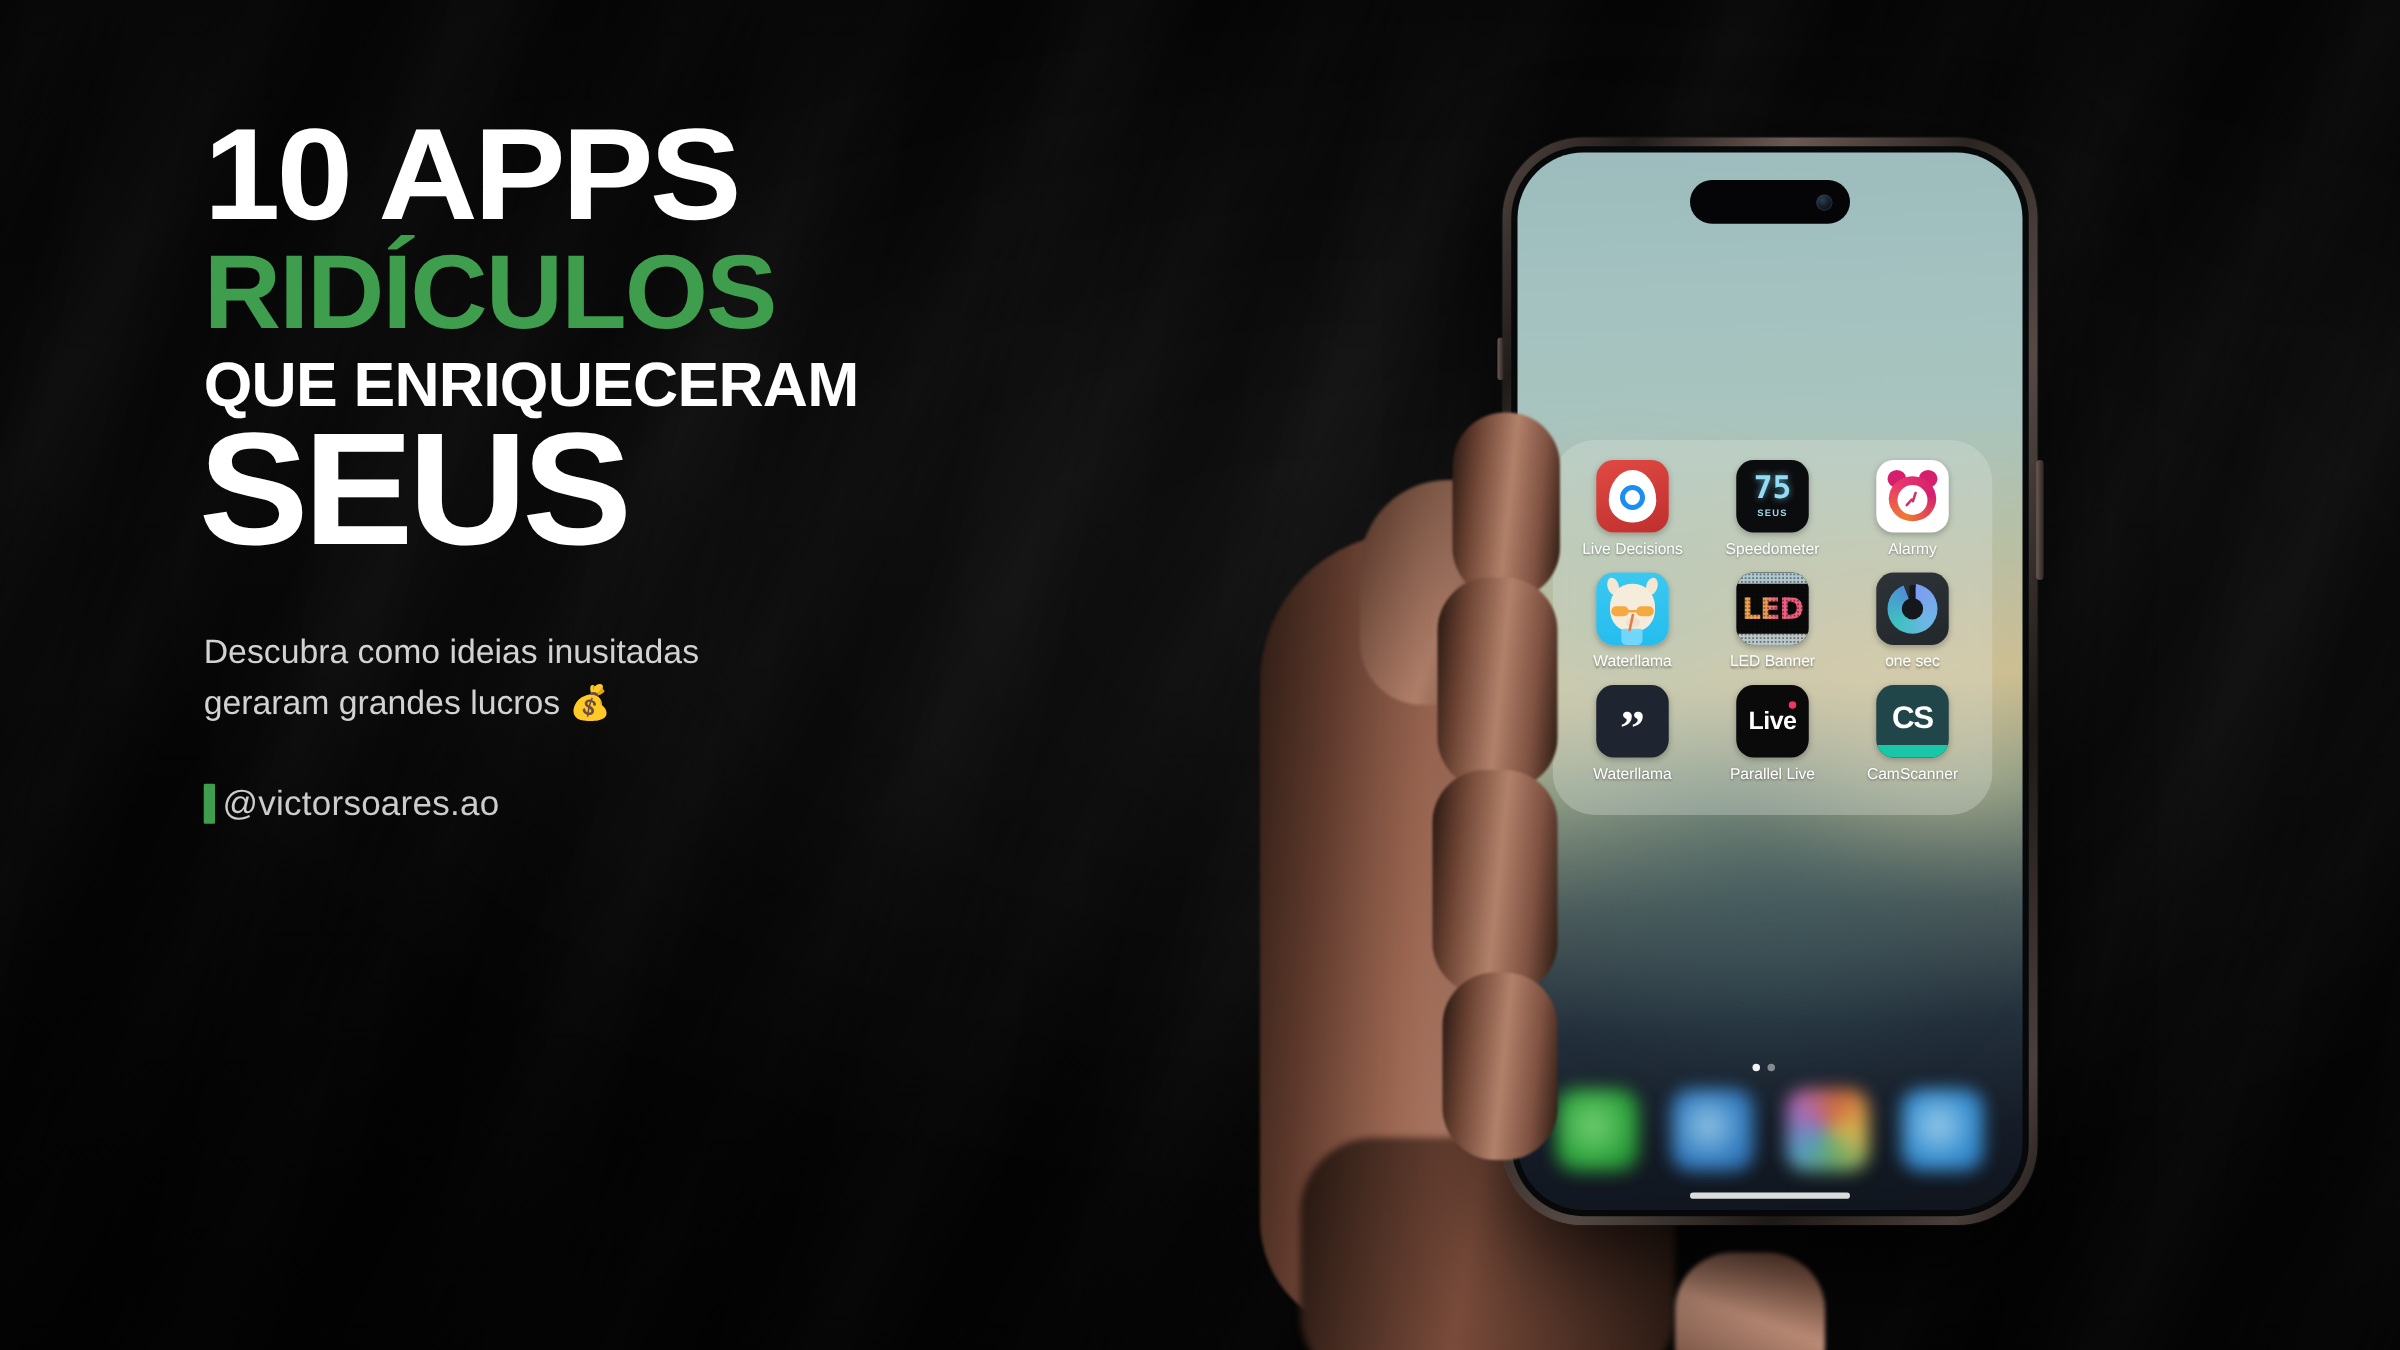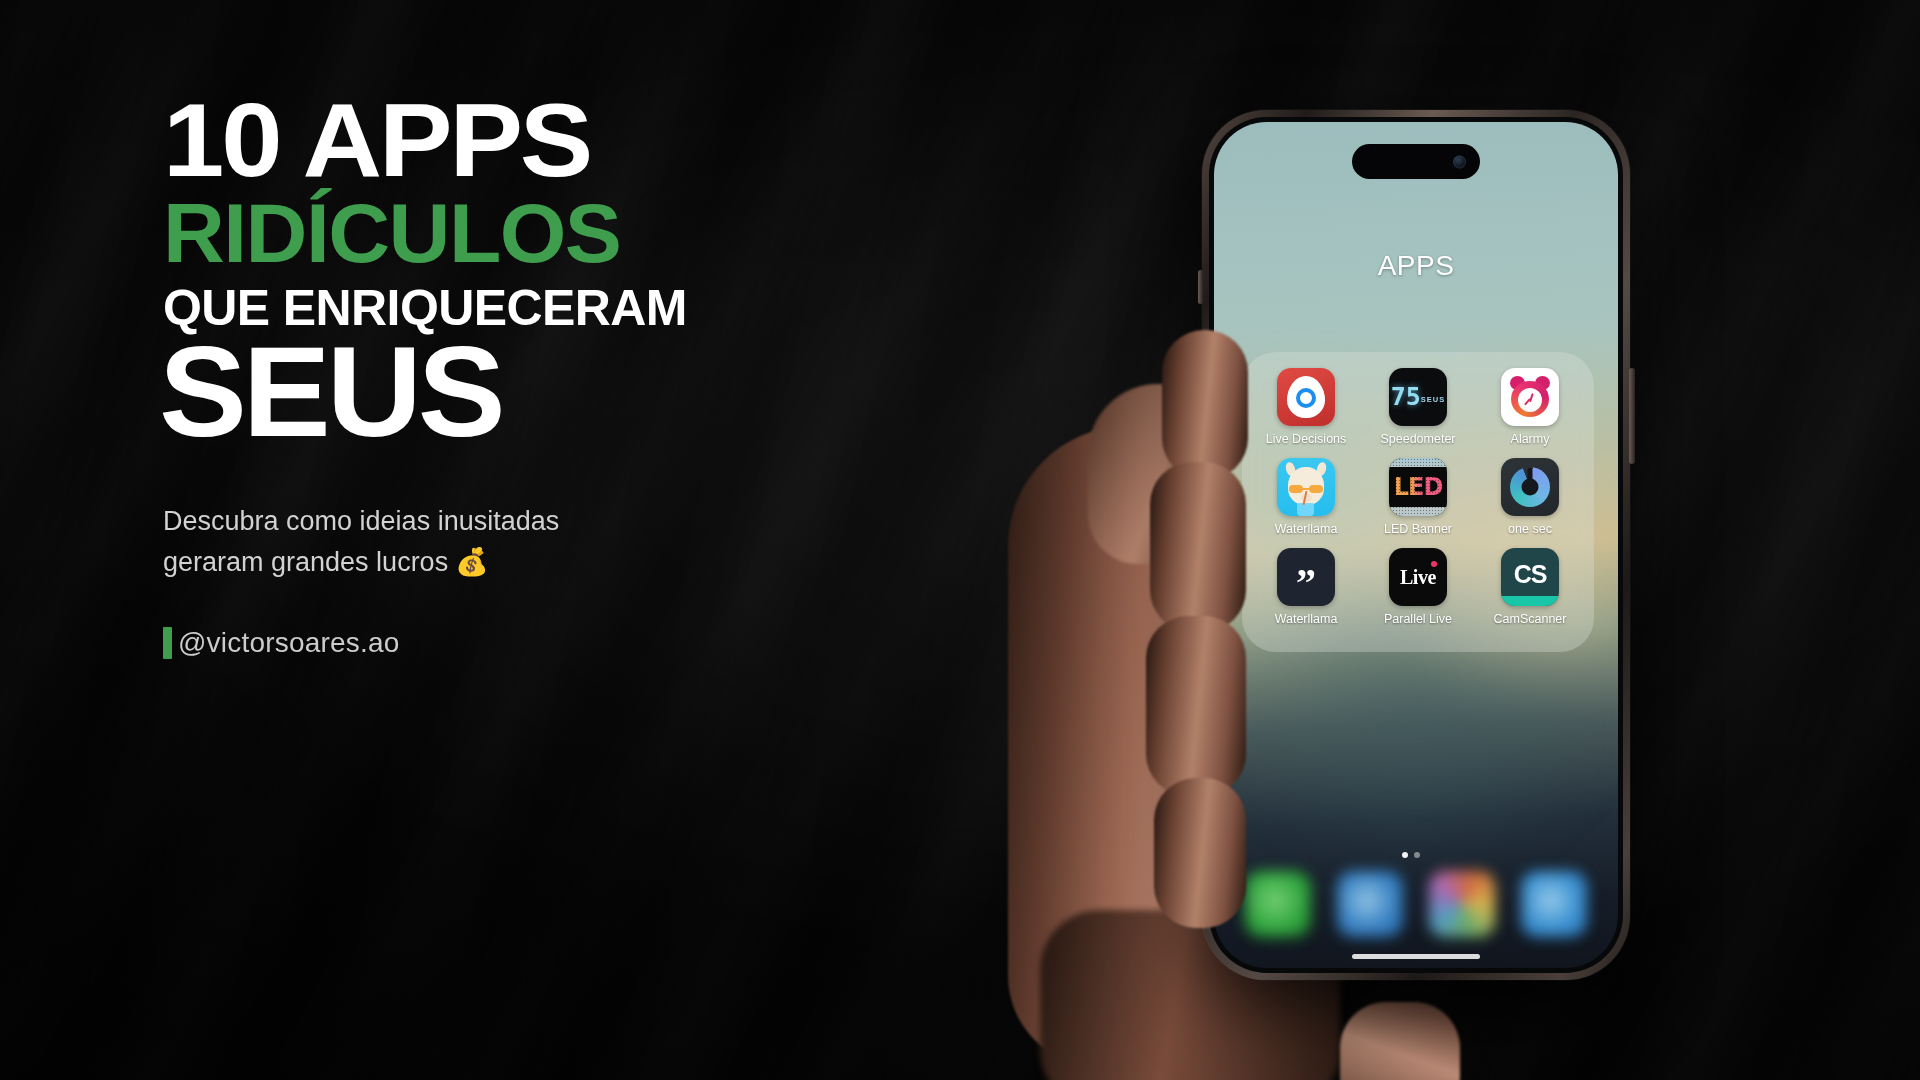--- a/index.html
+++ b/index.html
@@ -219,21 +219,21 @@
     position:absolute; left:50%; top:50%; transform:translate(-50%,-50%);
     width:38px; height:42px; background:#fff;
     border-radius:50% 50% 48% 48% / 58% 58% 42% 42%;
   }
   .ic-tiny .ring {
     position:absolute; left:50%; top:52%; transform:translate(-50%,-50%);
     width:20px; height:20px; border-radius:50%;
     border:4.5px solid #1c8ef0; box-sizing:border-box;
   }
 
-  .ic-speed { background:#0b0c0e; display:flex; flex-direction:row; align-items:center; justify-content:center; }
+  .ic-speed { background:#0b0c0e; display:flex; flex-direction:column; align-items:center; justify-content:center; }
   .ic-speed .digits {
     font-family:"DejaVu Sans Mono", monospace;
     font-size:25px; font-weight:bold; color:#93dcf2;
     letter-spacing:0px; line-height:1;
     text-shadow:0 0 6px rgba(110,205,240,.7);
     margin-top:-2px;
   }
   .ic-speed .cap { font-size:7.5px; letter-spacing:1px; color:#9fd5e8; margin-top:4px; font-weight:bold; }
 
   .ic-alarmy { background:#ffffff; display:flex; align-items:center; justify-content:center; }
@@ -289,21 +289,21 @@
     position:relative;
   }
   .ic-onesec .hole { position:absolute; left:50%; top:50%; transform:translate(-50%,-50%);
     width:17px; height:17px; border-radius:50%; background:#14181c; }
   .ic-onesec .stem { position:absolute; left:50%; top:1px; transform:translateX(-50%);
     width:5px; height:13px; background:#14181c; border-radius:2px; }
 
   .ic-motiv { background:#1e2430; display:flex; align-items:center; justify-content:center; }
   .ic-motiv .q { color:#fff; font-size:40px; font-weight:bold; line-height:0; margin-top:12px; font-family:"Liberation Serif", serif; }
 
-  .ic-plive { background:#0a0a0a; display:flex; align-items:center; justify-content:center; position:relative;font-family:Liberation Serif, serif; }
+  .ic-plive { background:#0a0a0a; display:flex; align-items:center; justify-content:center; position:relative; }
   .ic-plive .lv { color:#fff; font-size:20px; font-weight:bold; letter-spacing:-.4px; }
   .ic-plive .dot { position:absolute; right:10px; top:13px; width:6px; height:6px; border-radius:50%; background:#f0346a; }
 
   .ic-cs { background:#21464a; display:flex; align-items:center; justify-content:center; }
   .ic-cs .cstxt { color:#fff; font-size:25px; font-weight:bold; letter-spacing:-1px; margin-top:-5px; }
   .ic-cs .bar { position:absolute; left:0; right:0; bottom:0; height:10px; background:#19c7a8; }
 
   
   #dock {
     position:absolute; left:18px; right:18px; bottom:18px; height:92px;
@@ -372,21 +372,20 @@
   <div class="sidebtn sb-r1"></div>
 
   <div class="inner-bez">
     <div id="screen">
       <div class="wall-blobs"></div>
 
       <div id="island">
         <div class="cam"></div>
       </div>
 
-      <div id="folder-title">APPS</div>
 
       <div id="folder">
         <div id="grid">
 
           <div class="app">
             <div class="app-icon ic-tiny">
               <div class="blob"></div>
                 <div class="ring"></div>
             </div>
             <div class="app-label">Live Decisions</div>

